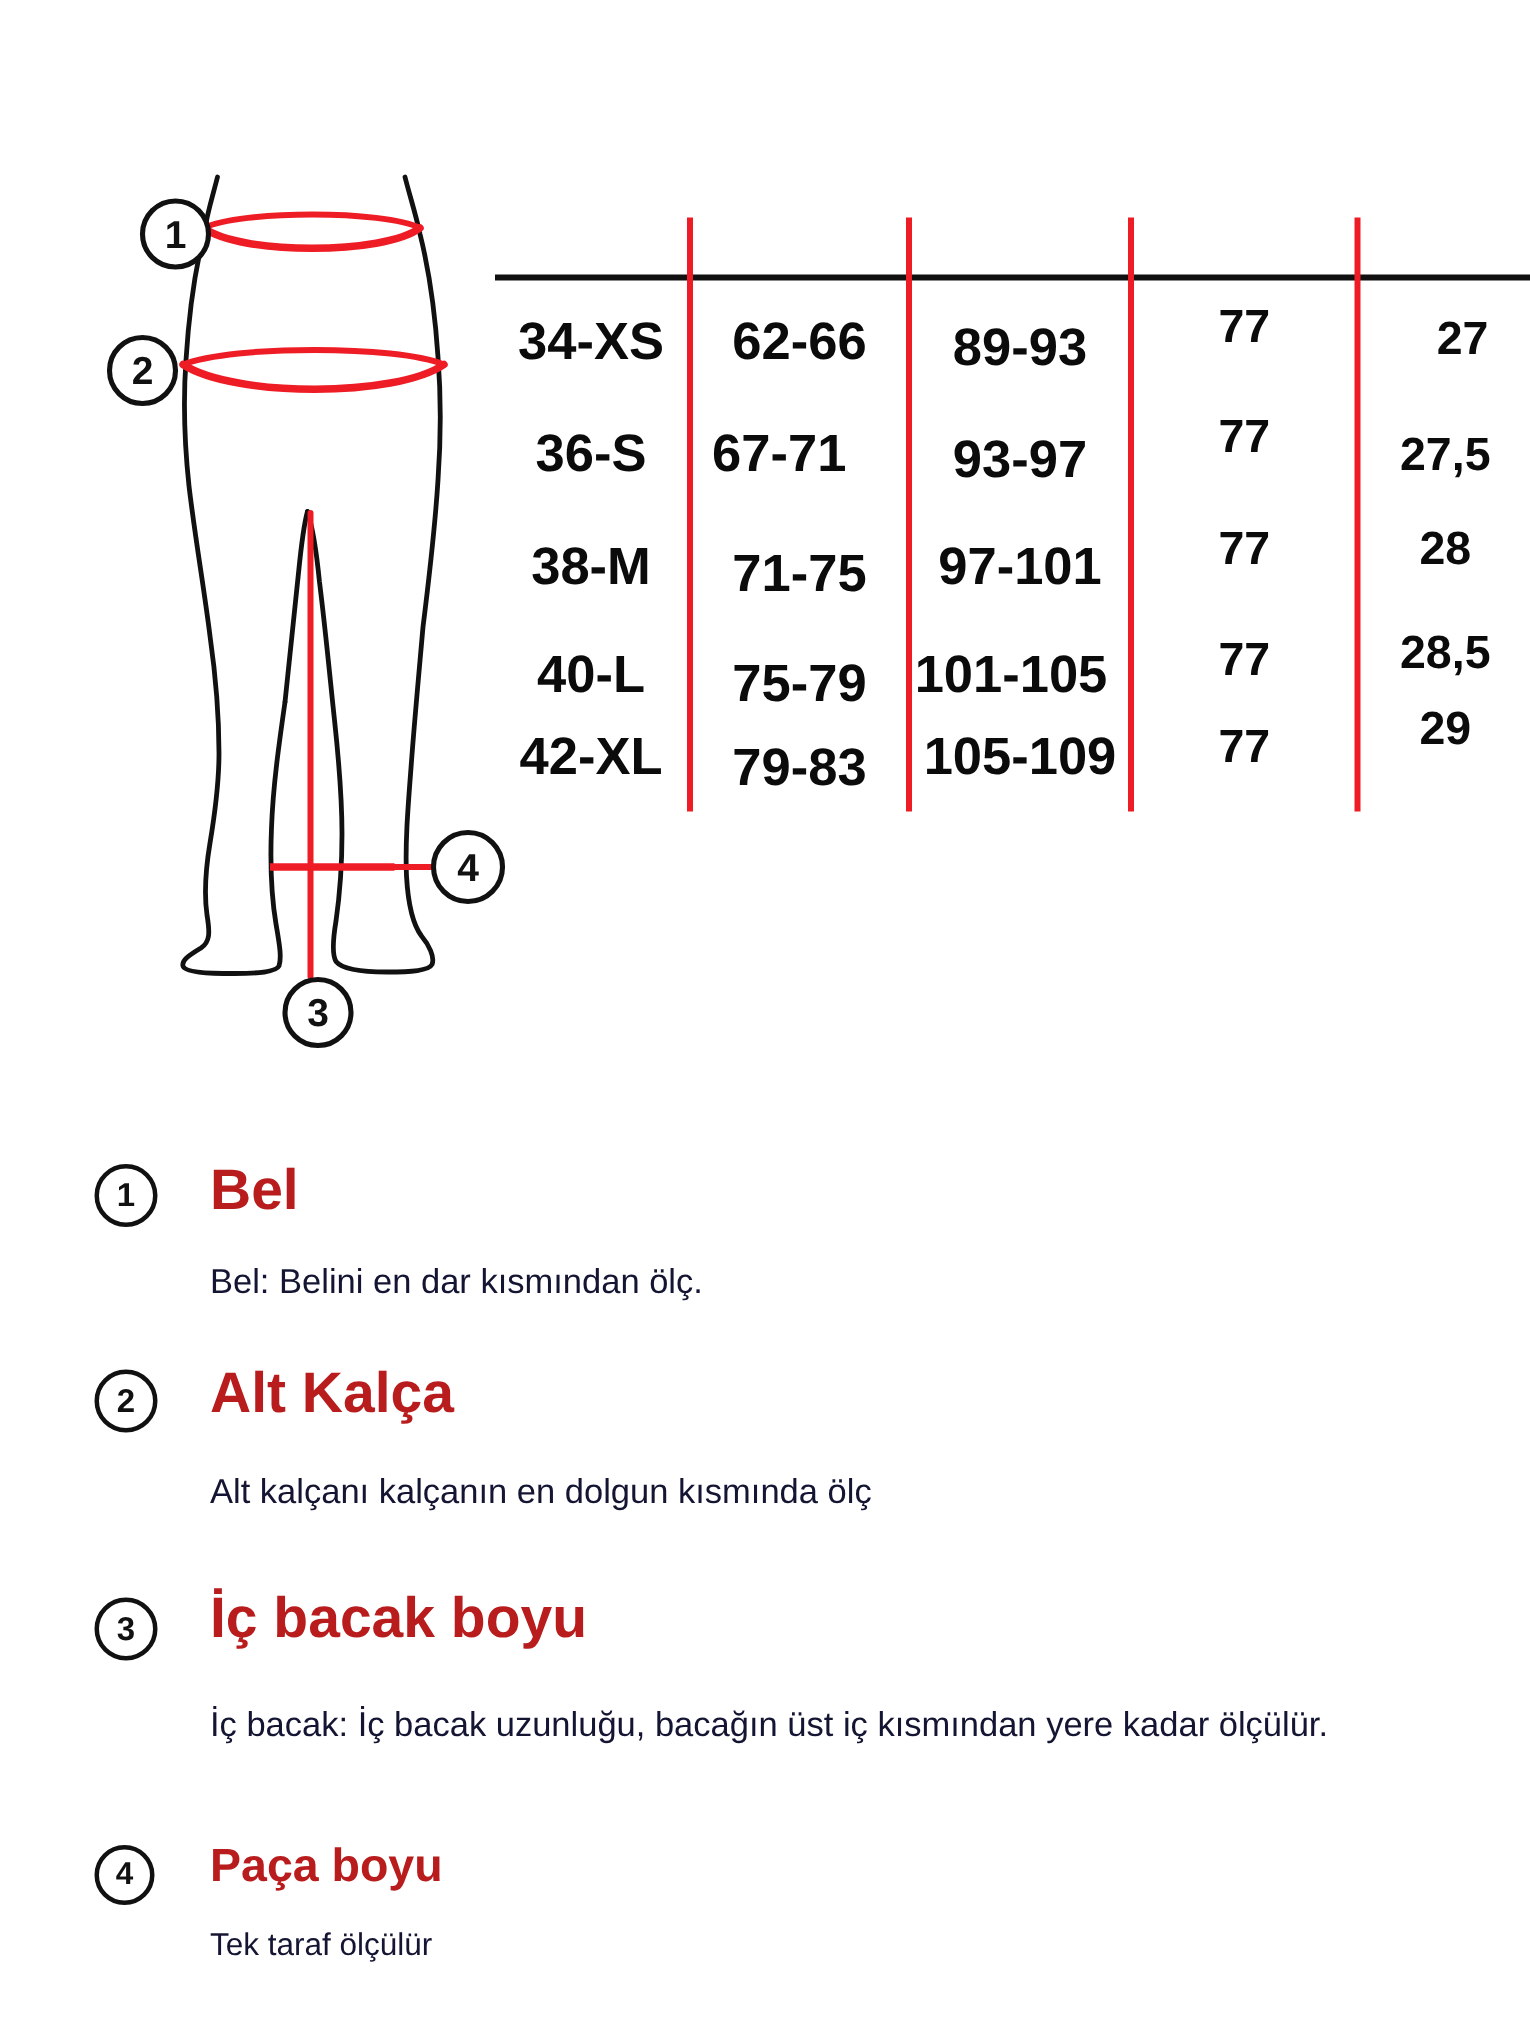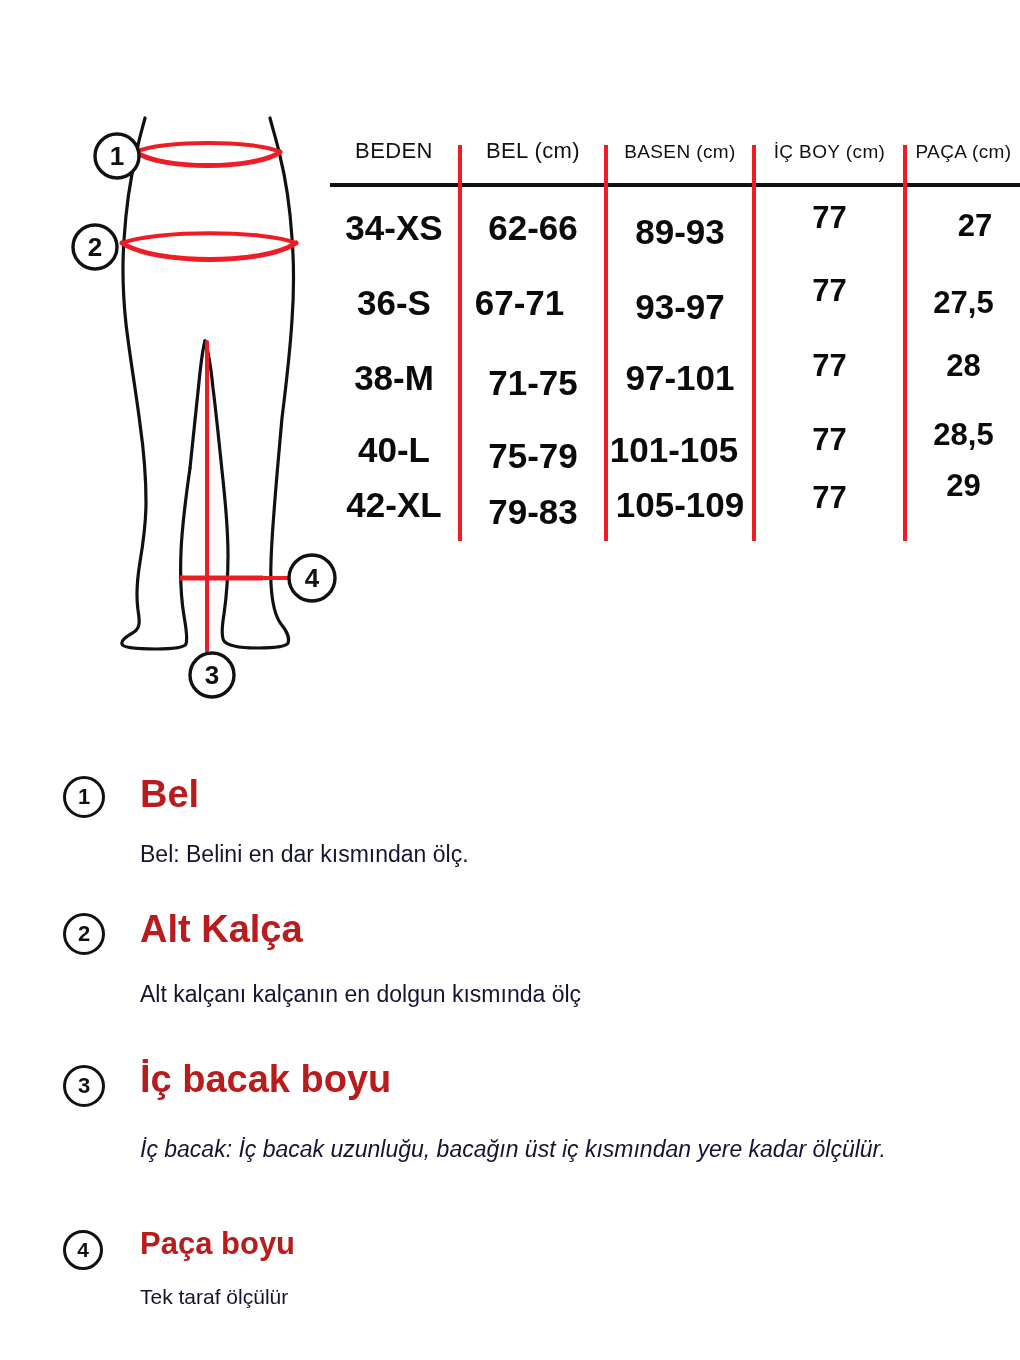--- a/index.html
+++ b/index.html
@@ -206,27 +206,20 @@
   <div id="size-table">
 
     <div class="tbl-grid">
       <div class="hline"></div>
       <div class="vline" style="left:128px;"></div>
       <div class="vline" style="left:274px;"></div>
       <div class="vline" style="left:422px;"></div>
       <div class="vline" style="left:573px;"></div>
     </div>
 
-    <div class="tbl-head">
-      <div class="th" style="left:0px;   width:128px;">BEDEN</div>
-      <div class="th" style="left:132px; width:142px;">BEL (cm)</div>
-      <div class="th small" style="left:278px; width:144px;">BASEN (cm)</div>
-      <div class="th small" style="left:426px; width:147px;">İÇ BOY (cm)</div>
-      <div class="th small" style="left:577px; width:113px;">PAÇA (cm)</div>
-    </div>
 
     <div>
       <div class="td size" style="left:0px;   width:128px; top:78px;">34-XS</div>
       <div class="td bel" style="left:132px; width:142px; top:78px;">62-66</div>
       <div class="td basen" style="left:278px; width:144px; top:82px;">89-93</div>
       <div class="td icboy" style="left:426px; width:147px; top:70px;">77</div>
       <div class="td paca" style="left:577px; width:136px; top:78px;">27</div>
     </div>
 
     <div>
@@ -280,21 +273,21 @@
     </div>
     <div class="legend-title" style="left:140px; top:163px; font-size:38px;">Alt Kalça</div>
     <div class="legend-desc" style="left:140px; top:236px; width:820px; font-size:23px;">Alt kalçanı kalçanın en dolgun kısmında ölç</div>
   </div>
 
   <div class="legend-entry">
     <div class="num-circle" style="left:63px; top:320px; width:42px; height:42px; font-size:22px;">
       <span>3</span>
     </div>
     <div class="legend-title" style="left:140px; top:313px; font-size:38px;">İç bacak boyu</div>
-    <div class="legend-desc" style="left:140px; top:388px; width:810px; font-size:23px; line-height:33px;font-style:italic;">İç bacak: İç bacak uzunluğu, bacağın üst iç kısmından yere kadar ölçülür.</div>
+    <div class="legend-desc" style="left:140px; top:388px; width:810px; font-size:23px; line-height:33px;">İç bacak: İç bacak uzunluğu, bacağın üst iç kısmından yere kadar ölçülür.</div>
   </div>
 
   <div class="legend-entry">
     <div class="num-circle" style="left:63px; top:485px; width:40px; height:40px; font-size:21px;">
       <span>4</span>
     </div>
     <div class="legend-title" style="left:140px; top:481px; font-size:31px;">Paça boyu</div>
     <div class="legend-desc" style="left:140px; top:540px; width:800px; font-size:21px;">Tek taraf ölçülür</div>
   </div>
 

